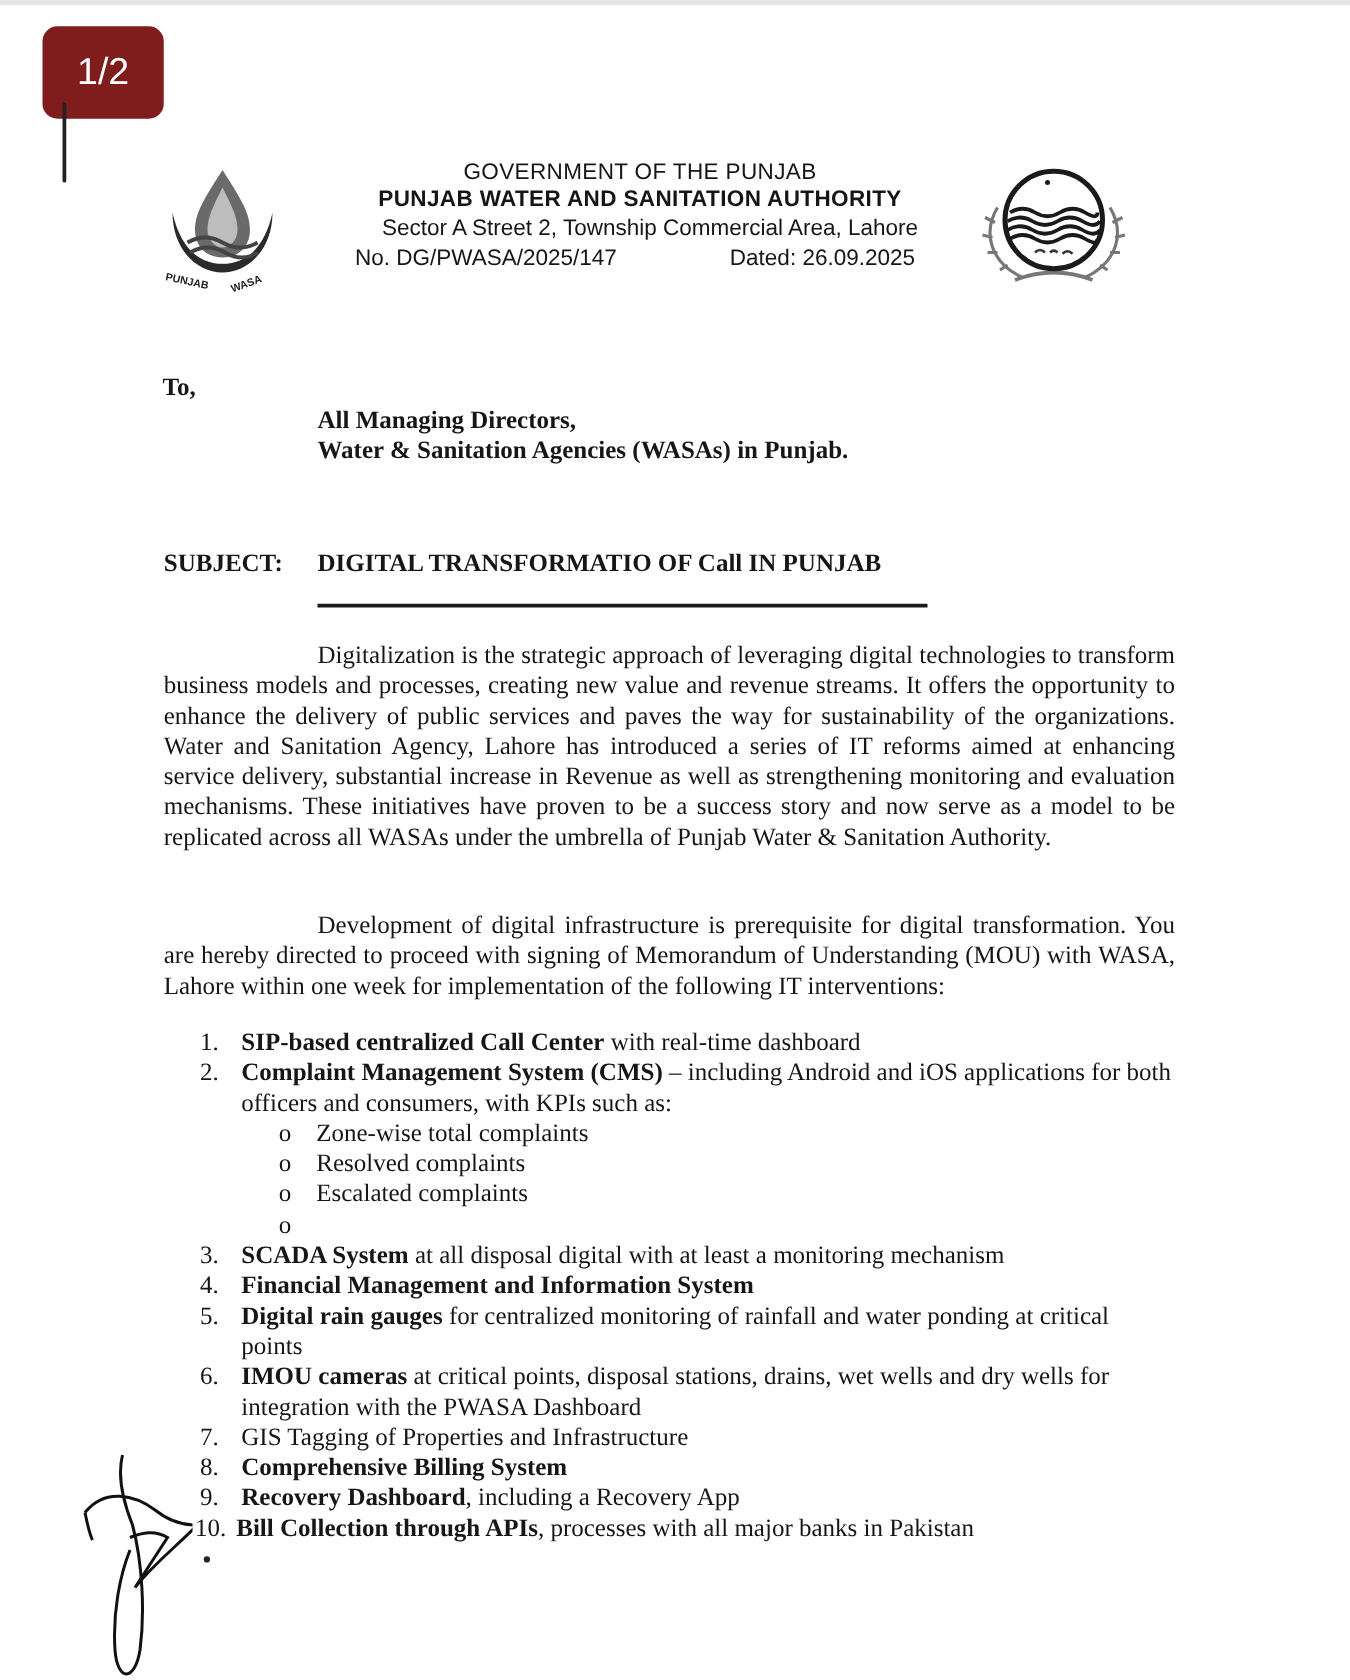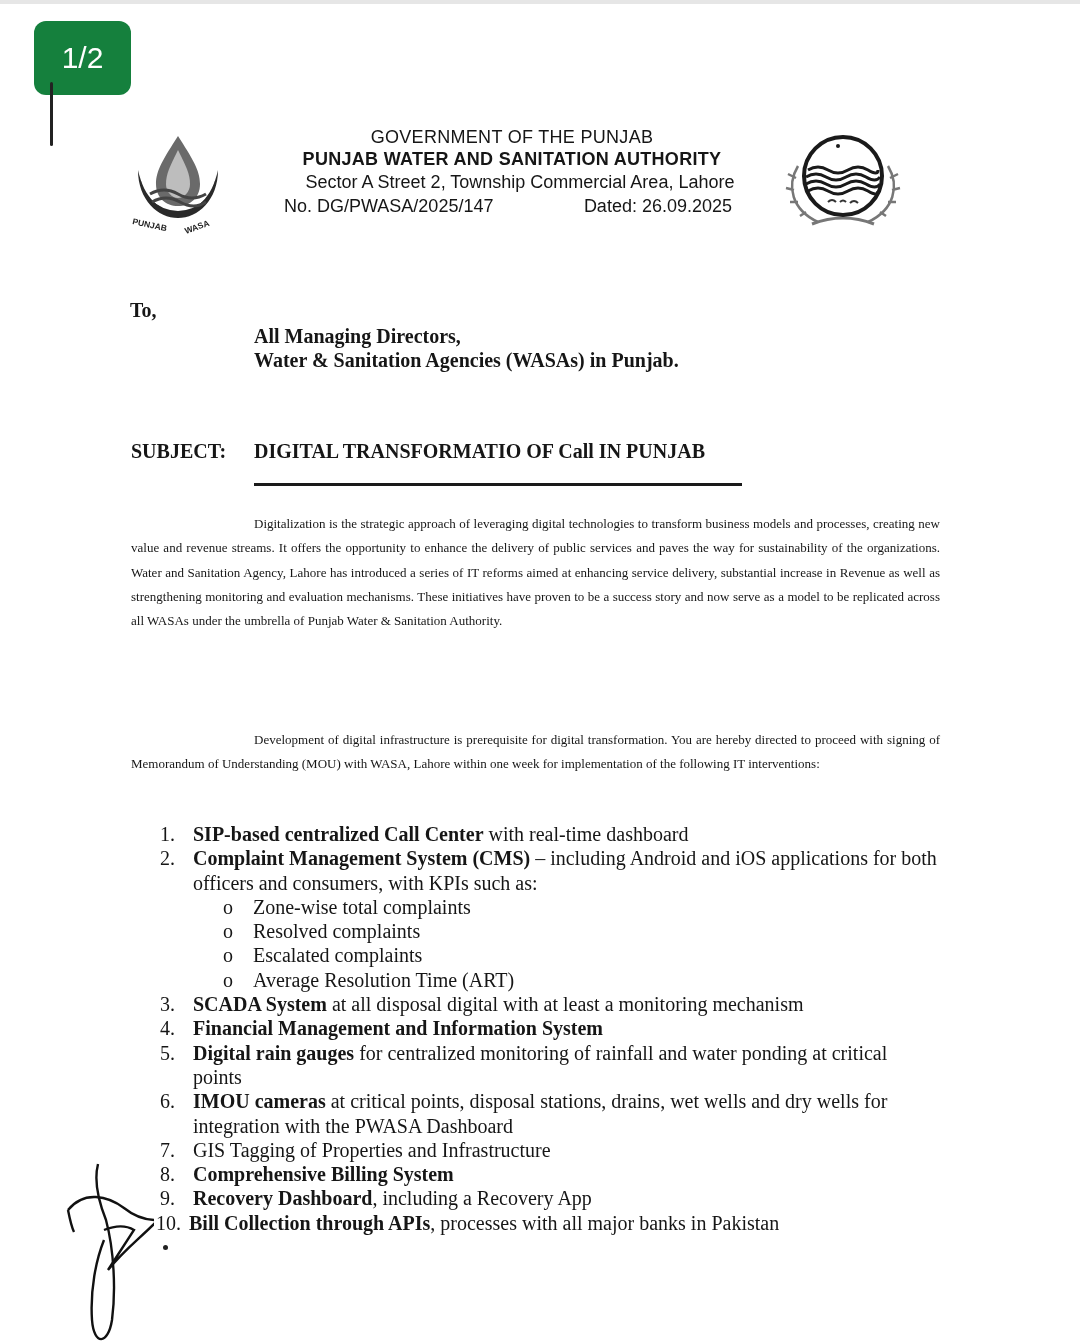--- a/index.html
+++ b/index.html
@@ -4,21 +4,21 @@
   <style>
     html, body { margin: 0; padding: 0; }
     body {
       width: 1080px; height: 1344px; overflow: hidden;
       background: #ffffff; position: relative;
       color: #161616;
     }
     .topline { position: absolute; left: 0; top: 0; width: 1080px; height: 4px; background: #e6e6e6; }
     .page-counter {
       position: absolute; left: 34px; top: 21px; width: 97px; height: 74px;
-      background: #15803d; border-radius: 12px;
+      background: #7f1d1d; border-radius: 12px;
       color: #ffffff; font-family: "Liberation Sans", sans-serif; font-size: 30px;
       display: flex; align-items: center; justify-content: center;
     }
     .edge-mark { position: absolute; left: 50px; top: 82px; width: 3px; height: 64px; background: #222; border-radius: 2px; }
     .logo-wasa { position: absolute; left: 128px; top: 128px; width: 100px; height: 110px; }
     .logo-punjab { position: absolute; left: 778px; top: 126px; width: 130px; height: 104px; }
     .header {
       position: absolute; left: 262px; top: 126px; width: 500px;
       font-family: "Liberation Sans", sans-serif; text-align: center;
     }
@@ -27,21 +27,21 @@
     .header .l3 { font-size: 18px; line-height: 25px; margin-left: 16px; }
     .header .l4 { font-size: 18px; line-height: 22px; display: flex; justify-content: space-between; padding: 0 30px 0 22px; }
     .serif { font-family: "Liberation Serif", serif; }
     .to { position: absolute; left: 130px; top: 299px; font-size: 20px; font-weight: bold; }
     .addr { position: absolute; left: 254px; top: 324px; font-size: 20px; font-weight: bold; line-height: 24px; }
     .subject { position: absolute; left: 131px; top: 440px; font-size: 20px; font-weight: bold; }
     .subject .lbl { display: inline-block; width: 123px; }
     .subject-rule { position: absolute; left: 254px; top: 483px; width: 488px; height: 3px; background: #1a1a1a; }
     .para {
       position: absolute; left: 131px; width: 809px;
-      font-size: 13px; line-height: 24.3px; text-align: justify;
+      font-size: 20px; line-height: 24.3px; text-align: justify;
     }
     .para .indent { display: inline-block; width: 123px; }
     .p1 { top: 512px; }
     .p2 { top: 728px; }
     .list { position: absolute; left: 160px; top: 822px; width: 780px; font-size: 20px; line-height: 24.3px; }
     .item { display: flex; }
     .item .num { width: 33px; flex: none; text-align: left; }
     .item .txt { flex: 1; }
     .item b { font-weight: bold; }
     .sub { display: flex; margin-left: 63px; }
@@ -133,21 +133,20 @@
   <div class="sub">
     <span class="bul">o</span>
     <span>Resolved complaints</span>
   </div>
   <div class="sub">
     <span class="bul">o</span>
     <span>Escalated complaints</span>
   </div>
   <div class="sub">
     <span class="bul">o</span>
-    <span>Average Resolution Time (ART)</span>
   </div>
   <div class="item">
     <span class="num">3.</span>
     <span class="txt"><b>SCADA System</b><span> at all disposal digital with at least a monitoring mechanism</span></span>
   </div>
   <div class="item">
     <span class="num">4.</span>
     <span class="txt"><b>Financial Management and Information System</b><span></span></span>
   </div>
   <div class="item">

